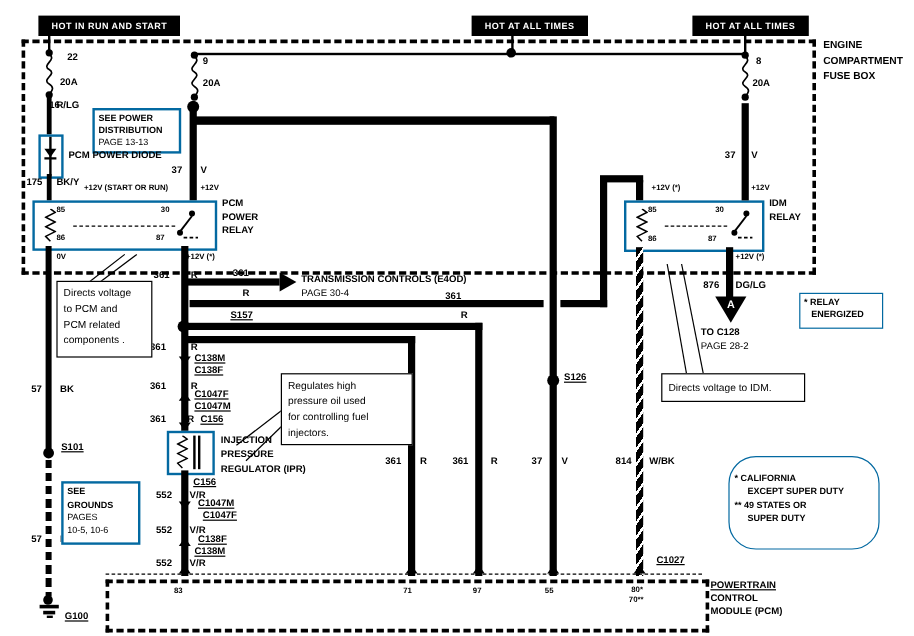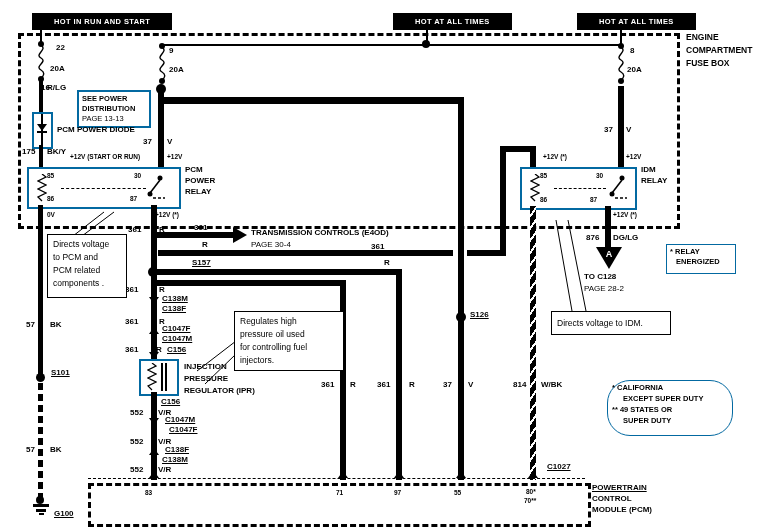--- a/index.html
+++ b/index.html
@@ -6,21 +6,21 @@
   .stage{position:relative;width:762px;height:530px;background:#fff;overflow:hidden;
          font-family:"Liberation Sans",sans-serif;color:#000;}
   .abs{position:absolute;}
   .wire{position:absolute;background:#000;}
   .dot{position:absolute;background:#000;border-radius:50%;}
   .lbl{position:absolute;font:bold 8px "Liberation Sans",sans-serif;white-space:nowrap;line-height:9px;}
   .tiny{font-size:6.5px;line-height:7px;}
   .reg{font-weight:normal;}
   .ul{text-decoration:underline;}
   .chip{position:absolute;background:#000;color:#fff;font:bold 7.5px "Liberation Sans",sans-serif;
-        padding:4px 22px;letter-spacing:.4px;white-space:nowrap;}
+        padding:4px 11px;letter-spacing:.4px;white-space:nowrap;}
   .box{position:absolute;border:2px solid #0369a1;background:#fff;}
   .callout{position:absolute;border:1px solid #000;background:#fff;
            font:8.5px "Liberation Sans",sans-serif;padding:3px 5px;line-height:13px;white-space:nowrap;}
   .dashed-rect{position:absolute;border:3px dashed #000;}
   .thin-dash{position:absolute;border-top:1px dashed #000;}
   .mid-dash{position:absolute;border-top:1.5px dashed #000;}
   .hatched{position:absolute;width:6px;
            background:repeating-linear-gradient(125deg,#000 0 5px,#fff 5px 7px);}
   .gnd-dash{position:absolute;width:5px;
             background:repeating-linear-gradient(180deg,#000 0 7px,transparent 7px 11px);}
@@ -150,20 +150,26 @@
   <div class="lbl ul" style="left:51px;top:368px;">S101</div>
   <div class="gnd-dash" style="left:38px;top:383px;height:114px;"></div>
   <div class="lbl" style="left:26px;top:445px;">57</div>
   <div class="lbl" style="left:50px;top:445px;">BK</div>
   <div class="dot" style="left:36px;top:496px;width:8px;height:8px;"></div>
   <div class="wire" style="left:33px;top:504px;width:16px;height:3px;"></div>
   <div class="wire" style="left:36px;top:509px;width:10px;height:2.5px;"></div>
   <div class="wire" style="left:39px;top:513px;width:5px;height:2px;"></div>
   <div class="lbl ul" style="left:54px;top:509px;">G100</div>
 
+  <div class="box" style="left:51px;top:401px;width:56px;height:45px;padding:2px 3px;">
+    <div class="lbl" style="position:static;font-size:7.5px;line-height:10.5px;">SEE</div>
+    <div class="lbl" style="position:static;font-size:7.5px;line-height:10.5px;">GROUNDS</div>
+    <div class="lbl reg" style="position:static;font-size:7.5px;line-height:10.5px;">PAGES</div>
+    <div class="lbl reg" style="position:static;font-size:7.5px;line-height:10.5px;">10-5, 10-6</div>
+  </div>
 
   <div class="wire" style="left:151px;top:205px;width:6px;height:68px;"></div>
   <div class="lbl" style="left:128px;top:225px;">361</div>
   <div class="lbl" style="left:159px;top:225px;">R</div>
 
   <div class="wire" style="left:155px;top:232px;width:78px;height:6px;"></div>
   <div class="arrowhead" style="left:233px;top:227px;"></div>
   <div class="lbl" style="left:194px;top:223px;">361</div>
   <div class="lbl" style="left:202px;top:240px;">R</div>
   <div class="lbl" style="left:251px;top:228px;">TRANSMISSION CONTROLS (E4OD)</div>
@@ -310,21 +316,21 @@
     <div>Directs voltage</div>
     <div>to PCM and</div>
     <div>PCM related</div>
     <div>components .</div>
   </div>
 
   <div class="callout" style="left:551px;top:311px;width:108px;height:16px;line-height:16px;">
     <div>Directs  voltage to IDM.</div>
   </div>
 
-  <div class="box" style="left:607px;top:380px;width:116px;height:52px;border-width:1.5px;padding:1px 4px;border-radius:23px;">
+  <div class="box" style="left:607px;top:380px;width:116px;height:52px;border-width:1.5px;padding:12px 4px;border-radius:23px;">
     <div class="lbl" style="position:static;font-size:7.5px;line-height:11px;">*  CALIFORNIA</div>
     <div class="lbl" style="position:static;font-size:7.5px;line-height:11px;padding-left:11px;">EXCEPT SUPER DUTY</div>
     <div class="lbl" style="position:static;font-size:7.5px;line-height:11px;">** 49 STATES OR</div>
     <div class="lbl" style="position:static;font-size:7.5px;line-height:11px;padding-left:11px;">SUPER DUTY</div>
   </div>
 
   <div class="tri-up" style="left:149px;top:471px;"></div>
   <div class="tri-up" style="left:338px;top:471px;"></div>
   <div class="tri-up" style="left:394px;top:471px;"></div>
   <div class="tri-up" style="left:456px;top:471px;"></div>

